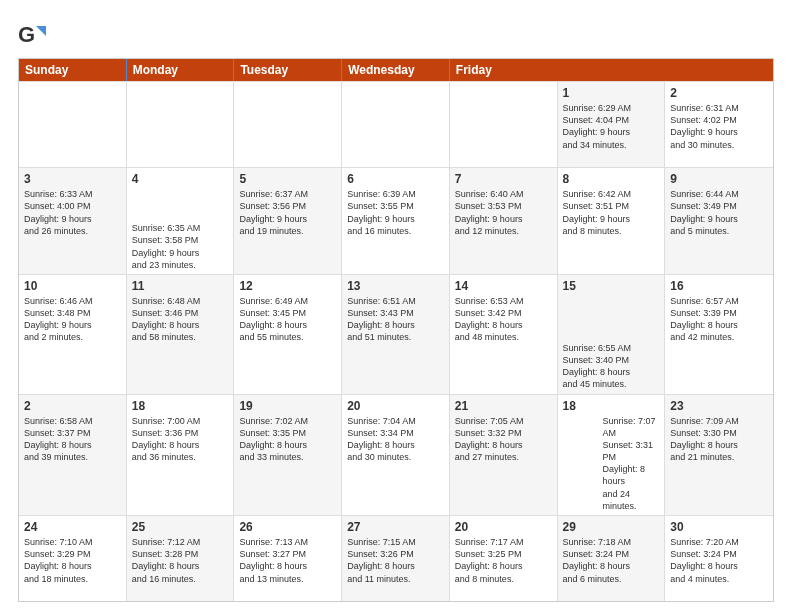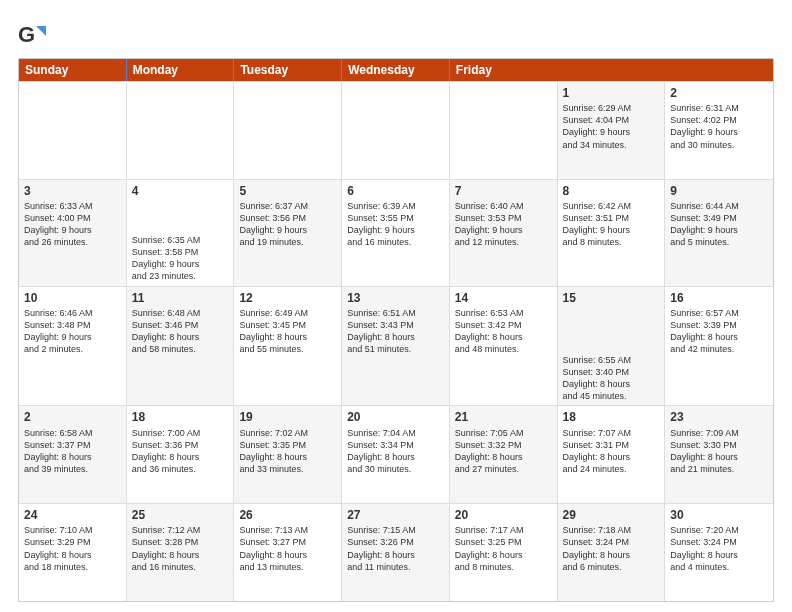--- a/index.html
+++ b/index.html
@@ -283,21 +283,21 @@
           </div>
           <div class="cal-cell shaded">
             <span class="day-number">21</span>
             <div class="day-info" style="white-space: pre-line;">Sunrise: 7:05 AM
 Sunset: 3:32 PM
 Daylight: 8 hours
 and 27 minutes.</div>
           </div>
           <div class="cal-cell">
             <span class="day-number">18</span>
-            <div class="day-info" style="white-space: pre-line;">Sunrise: 7:07 AM
+            <div class="day-info" style="white-space: pre-line; margin-left: 40px;">Sunrise: 7:07 AM
 Sunset: 3:31 PM
 Daylight: 8 hours
 and 24 minutes.</div>
           </div>
           <div class="cal-cell shaded">
             <span class="day-number">23</span>
             <div class="day-info" style="white-space: pre-line;">Sunrise: 7:09 AM
 Sunset: 3:30 PM
 Daylight: 8 hours
 and 21 minutes.</div>

